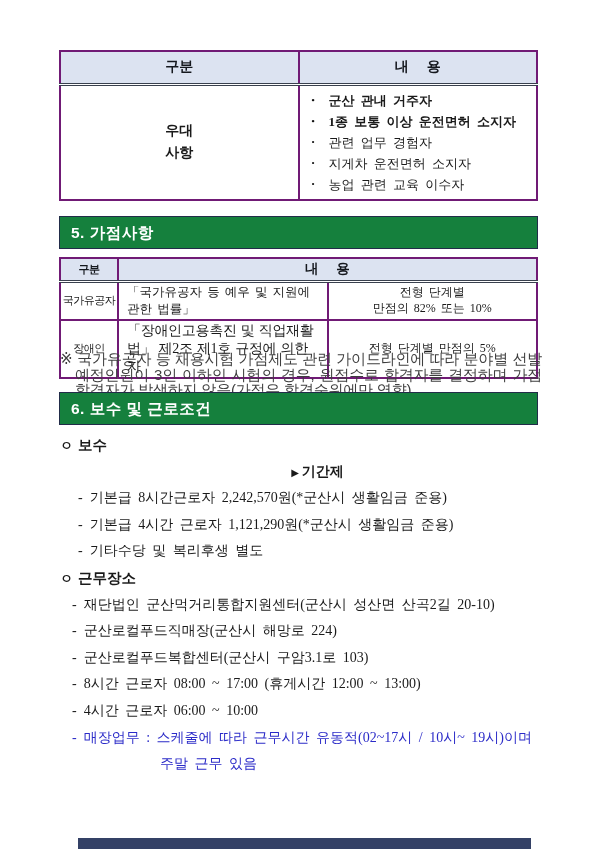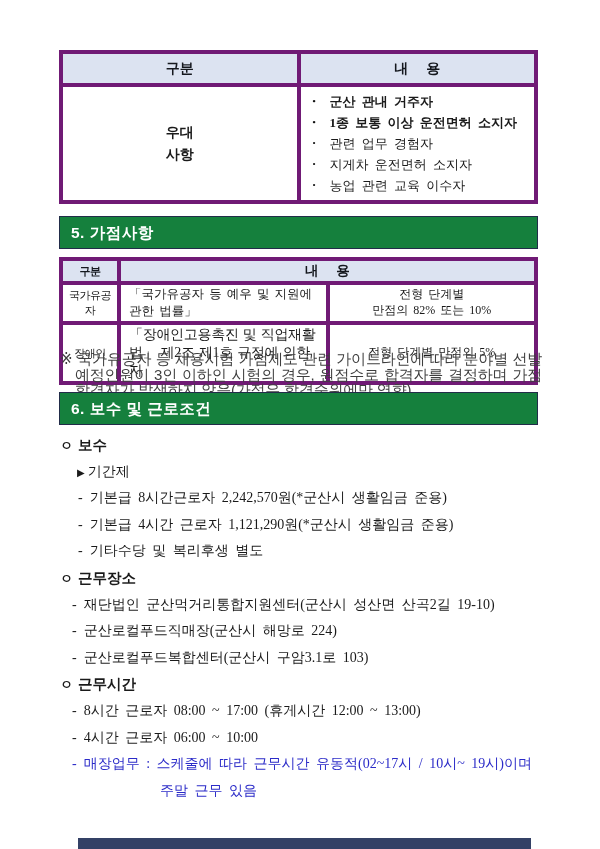--- a/index.html
+++ b/index.html
@@ -4,21 +4,21 @@
 <style>
   html,body { margin:0; padding:0; background:#ffffff; }
   .page {
     position:relative; width:600px; height:849px; background:#ffffff;
     font-family:"Liberation Serif","DejaVu Serif",serif; color:#1a1a1a; overflow:hidden;
   }
 
   
   table { border-collapse:collapse; position:absolute; table-layout:fixed; }
   .doc-table { border:2px solid #2e3644; }
-  .doc-table th, .doc-table td { border:4px solid #701a75; box-sizing:border-box;margin-left:20px; }
+  .doc-table th, .doc-table td { border:2px solid #701a75; box-sizing:border-box;margin-left:20px; }
   .doc-table thead th {
     background:#dce3f1;
     font-family:"Liberation Sans","DejaVu Sans",sans-serif;
     font-weight:bold; font-size:14px; color:#15181e;
     border-bottom:3px double #39404e;
   }
   .content-h { word-spacing:14px; }
 
   
   .t1 { left:59px; top:50px; width:479px; }
@@ -61,21 +61,21 @@
   }
 
   
   .conditions { position:absolute; left:60px; top:432px; width:498px; font-size:14px; word-spacing:3px; }
   .line { height:26.6px; line-height:26.6px; white-space:nowrap; }
   .c-head .marker {
     display:inline-block; width:18px; font-weight:bold; font-size:13px;
     font-family:"Liberation Sans","DejaVu Sans",sans-serif;
   }
   .c-head .label { font-weight:bold; font-size:14.5px; }
-  .sub-head { padding-left:17px; font-weight:normal; }
+  .sub-head { padding-left:17px; font-weight:bold;text-align:center; }
   .sub-head .marker { font-size:10px; margin-right:3px; }
   .dash-item { padding-left:18px; }
   .dash-item.narrow { padding-left:12px; }
   .dash-item .dash { margin-right:7px; }
   .blue { color:#2b2bc8; }
   .blue-wrap { padding-left:100px; }
 
   
   .bottom-bar { position:absolute; left:78px; top:838px; width:453px; height:11px; background:#344166; }
 </style>
@@ -168,32 +168,29 @@
       <span class="dash">-</span><span>기본급 4시간 근로자 1,121,290원(*군산시 생활임금 준용)</span>
     </div>
     <div class="line dash-item">
       <span class="dash">-</span><span>기타수당 및 복리후생 별도</span>
     </div>
 
     <div class="line c-head">
       <span class="marker">ㅇ</span><span class="label">근무장소</span>
     </div>
     <div class="line dash-item narrow">
-      <span class="dash">-</span><span>재단법인 군산먹거리통합지원센터(군산시 성산면 산곡2길 19-10)</span>
+      <span class="dash">-</span><span>재단법인 군산먹거리통합지원센터(군산시 성산면 산곡2길 20-10)</span>
     </div>
     <div class="line dash-item narrow">
       <span class="dash">-</span><span>군산로컬푸드직매장(군산시 해망로 224)</span>
     </div>
     <div class="line dash-item narrow">
       <span class="dash">-</span><span>군산로컬푸드복합센터(군산시 구암3.1로 103)</span>
     </div>
 
-    <div class="line c-head">
-      <span class="marker">ㅇ</span><span class="label">근무시간</span>
-    </div>
     <div class="line dash-item narrow">
       <span class="dash">-</span><span>8시간 근로자 08:00 ~ 17:00 (휴게시간 12:00 ~ 13:00)</span>
     </div>
     <div class="line dash-item narrow">
       <span class="dash">-</span><span>4시간 근로자 06:00 ~ 10:00</span>
     </div>
     <div class="line dash-item narrow blue">
       <span class="dash">-</span><span>매장업무 : 스케줄에 따라 근무시간 유동적(02~17시 / 10시~ 19시)이며</span>
     </div>
     <div class="line blue blue-wrap">주말 근무 있음</div>

